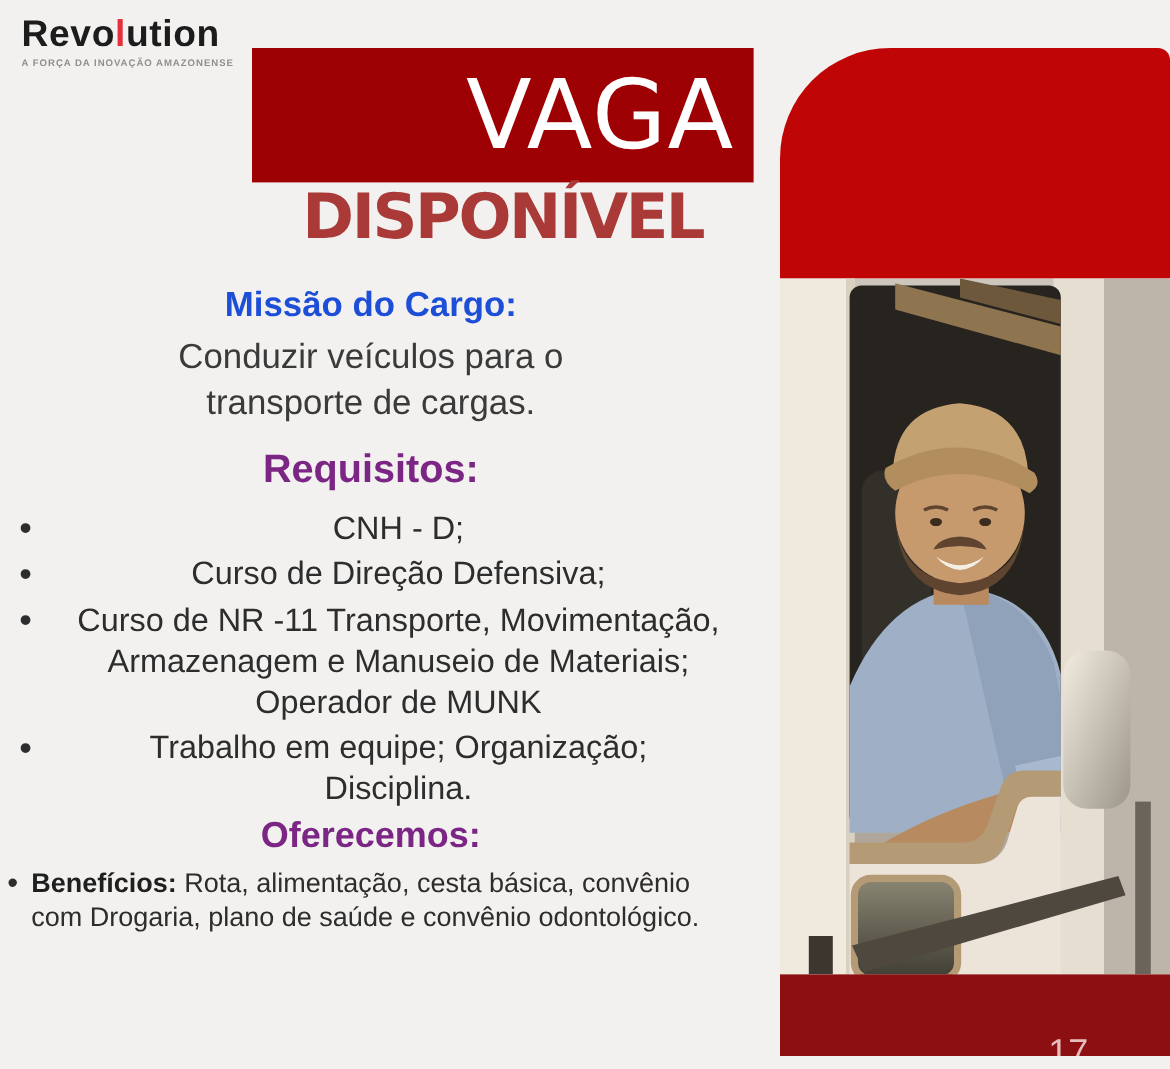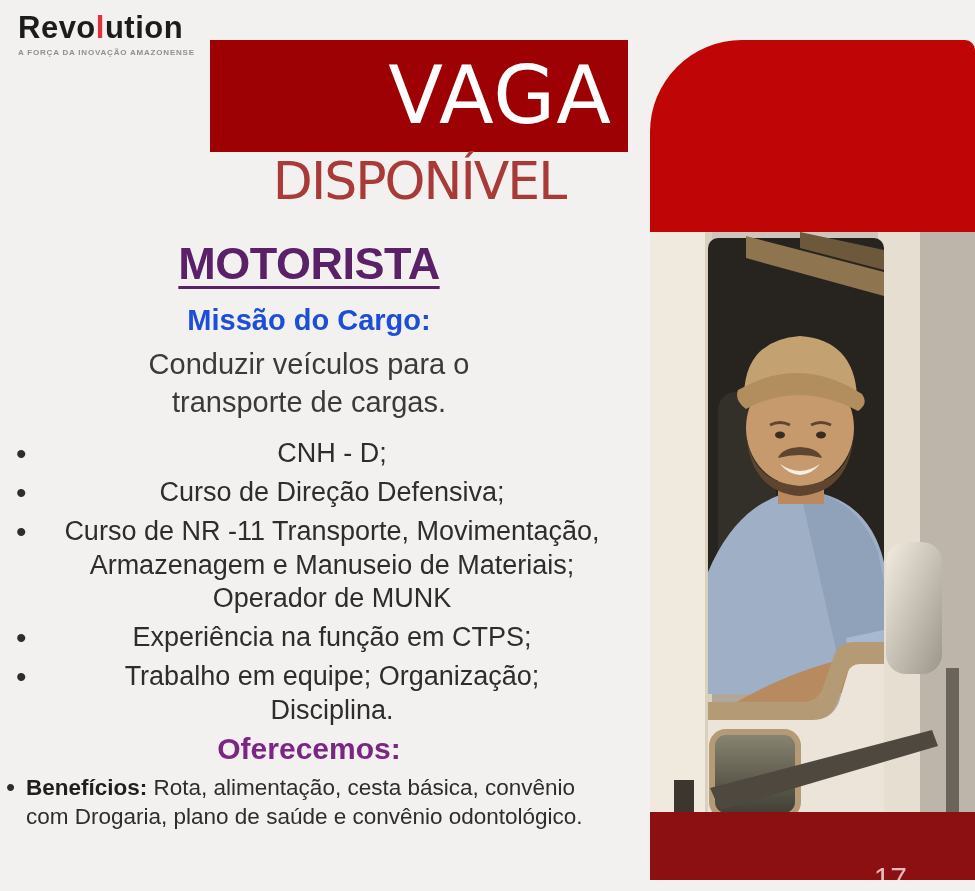--- a/index.html
+++ b/index.html
@@ -11,21 +11,21 @@
   .logo-mark{height:104px;padding-left:22px;line-height:104px;}
   .logo-mark span{font-family:"DejaVu Sans",sans-serif;font-weight:800;font-size:96px;color:#e4303c;mix-blend-mode:multiply;position:relative;display:inline-block;}
   .logo-mark .a{margin-left:-30px;top:6px;}
   .logo-name{font-size:31px;font-weight:700;color:#1c1c1c;letter-spacing:.5px;line-height:1;margin-top:2px;}
   .logo-name .accent{color:#e4303c;}
   .logo-tagline{font-size:8px;color:#8f8f8f;letter-spacing:.8px;margin-top:5px;font-weight:600;}
 
   
   .vaga-banner{position:absolute;left:210px;top:40px;width:418px;height:112px;background:#9e0103;display:flex;align-items:center;justify-content:flex-end;padding-right:16px;box-sizing:border-box;}
   .vaga-banner .vaga-text{color:#ffffff;font-size:80px;font-weight:400;font-family:"DejaVu Sans",sans-serif;letter-spacing:1px;line-height:1;}
-  .disponivel{position:absolute;left:210px;top:153px;width:418px;text-align:center;color:#a93a37;font-size:52px;font-weight:400;font-family:"DejaVu Sans",sans-serif;letter-spacing:-2px;line-height:1.1;}
+  .disponivel{position:absolute;left:210px;top:153px;width:418px;text-align:center;color:#a93a37;font-size:52px;font-weight:700;font-family:"DejaVu Sans",sans-serif;letter-spacing:-2px;line-height:1.1;}
 
   
   .top-right-shape{position:absolute;left:650px;top:40px;width:325px;height:192px;background:#c00507;border-top-left-radius:92px;border-top-right-radius:10px;}
 
   
   .photo{position:absolute;left:650px;top:232px;width:325px;height:580px;}
   .photo svg{display:block;width:100%;height:100%;}
 
   
   .footer-bar{position:absolute;left:650px;top:812px;width:325px;height:68px;background:#8c0f11;overflow:hidden;}
@@ -130,31 +130,30 @@
 
       <rect x="24" y="548" width="20" height="32" fill="#3c362e"></rect>
     </svg>
   </div>
 
   <div class="footer-bar">
     <span class="page-number">17</span>
   </div>
 
   <div class="content">
-    <h1 class="job-title">MOTORISTA</h1>
     <div class="mission-label">Missão do Cargo:</div>
     <div class="mission-text">Conduzir veículos para o
 transporte de cargas.</div>
+    <div class="req-label">Requisitos:</div>
     <ul class="req-list">
       <li>CNH - D;</li>
       <li>Curso de Direção Defensiva;</li>
       <li>Curso de NR -11 Transporte, Movimentação,
 Armazenagem e Manuseio de Materiais;
 Operador de MUNK</li>
-      <li>Experiência na função em CTPS;</li>
       <li>Trabalho em equipe; Organização;
 Disciplina.</li>
     </ul>
     <div class="offer-label">Oferecemos:</div>
     <p class="benefits"><b>Benefícios:</b> <span>Rota, alimentação, cesta básica, convênio
 com Drogaria, plano de saúde e convênio odontológico.</span></p>
   </div>
 
 </div>
 

